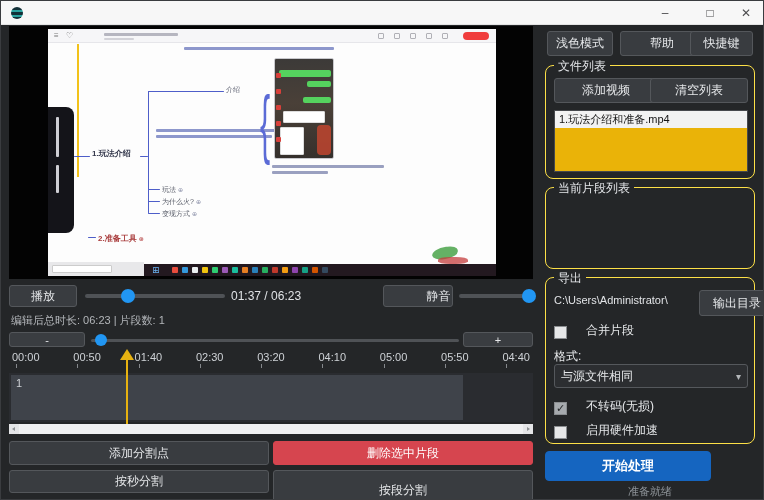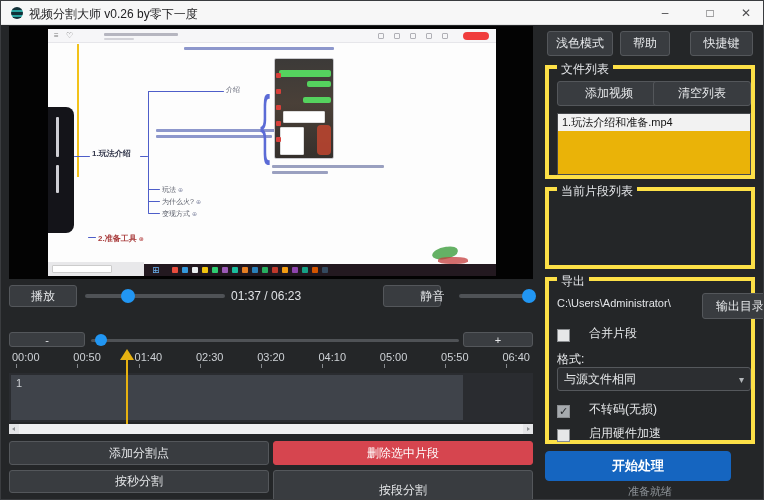--- a/index.html
+++ b/index.html
@@ -49,32 +49,32 @@
   .tb-win{position:absolute;left:8px;top:1px;font-size:9px;color:#6cb4f0;}
   .wm-green{left:384px;top:218px;width:26px;height:12px;background:#3f9e3f;border-radius:60% 40% 55% 45%;opacity:.8;transform:rotate(-8deg);}
   .wm-red{left:390px;top:228px;width:30px;height:7px;background:#c43c3c;border-radius:40%;opacity:.75;}
 
   
   .dbtn{background:#393c40;border:1px solid #54575b;border-radius:3px;color:#e6e8ea;
     font-size:12px;display:flex;align-items:center;justify-content:center;cursor:default;white-space:nowrap;}
   .slider{cursor:default;}
   .slider .track{position:absolute;left:0;right:0;height:4px;background:#4f5256;border-radius:2px;top:50%;margin-top:-2px;}
   .slider .handle{position:absolute;width:14px;height:14px;border-radius:50%;background:#2196f3;top:50%;margin-top:-7px;}
-  .legendbox{border:4px solid #fde047;border-radius:0;}
+  .legendbox{border:1px solid #fde047;border-radius:8px;}
   .legend{position:absolute;top:-8px;left:8px;background:#242628;padding:0 4px;font-size:12px;color:#e4e6e9;white-space:nowrap;}
   .cb{width:13px;height:13px;border:1px solid #8a8d90;background:#e6e7e8;display:inline-flex;align-items:center;justify-content:center;
     font-size:11px;color:#26282b;flex:0 0 auto;}
   .cb.checked{background:#a6aaae;}
   .cbrow{display:flex;align-items:flex-end;gap:19px;font-size:12px;color:#e6e8ea;}
 
   
   .play{left:8px;top:284px;width:68px;height:22px;}
   .seek{left:84px;top:284px;width:140px;height:22px;}
   .time{left:230px;top:288px;font-size:12px;color:#e0e3e6;white-space:nowrap;}
-  .mute{left:382px;top:284px;width:58px;height:22px;padding-left:41px;}
+  .mute{left:382px;top:284px;width:70px;height:22px;padding-left:41px;}
   .vol{left:458px;top:284px;width:72px;height:22px;}
   .editinfo{left:10px;top:312px;font-size:11px;color:#b3b6ba;white-space:nowrap;}
 
   
   .zminus{left:8px;top:331px;width:76px;height:15px;font-size:11px;background:#3a3d41;}
   .zslider{left:90px;top:331px;width:368px;height:15px;}
   .zslider .track{height:3px;margin-top:-1px;}
   .zslider .handle{width:12px;height:12px;margin-top:-6px;}
   .zplus{left:462px;top:331px;width:70px;height:15px;font-size:11px;background:#3a3d41;}
 
@@ -94,52 +94,51 @@
   .hs-right::after{left:4px;border-left:3px solid #8e9194;}
 
   
   .b-add{left:8px;top:440px;width:260px;height:24px;}
   .b-del{left:272px;top:440px;width:260px;height:24px;background:#d6454f;border-color:#d6454f;color:#fff;}
   .b-sec{left:8px;top:469px;width:260px;height:23px;}
   .b-seg{left:272px;top:469px;width:260px;height:40px;}
 
   
   .b-light{left:546px;top:30px;width:66px;height:25px;}
-  .b-help{left:619px;top:30px;width:50px;height:25px;}
+  .b-help{left:619px;top:30px;width:84px;height:25px;}
   .b-keys{left:689px;top:30px;width:63px;height:25px;}
   .g-files{left:544px;top:64px;width:210px;height:114px;}
   .b-addvid{left:8px;top:12px;width:104px;height:25px;}
   .b-clear{left:104px;top:12px;width:98px;height:25px;}
   .filelist{left:8px;top:44px;width:194px;height:62px;background:#eab308;border:1px solid #47494d;overflow:hidden;}
   .fileitem{width:100%;height:17px;background:#f2f2f2;color:#141414;font-size:11px;line-height:17px;padding:0 4px;white-space:nowrap;overflow:hidden;}
   .g-segs{left:544px;top:186px;width:210px;height:82px;}
   .seglist{left:8px;top:14px;width:194px;height:60px;background:#2b2d30;border:1px solid #47494d;}
   .segitem{font-size:11px;color:#e9ebed;padding:2px 4px;white-space:nowrap;overflow:hidden;}
   .g-export{left:544px;top:276px;width:210px;height:167px;}
   .path{left:8px;top:16px;width:114px;font-size:11px;color:#e2e4e7;white-space:nowrap;overflow:hidden;}
   .b-outdir{left:126px;top:12px;width:76px;height:26px;margin-left:27px;}
   .cb-merge{left:8px;top:44px;}
   .fmtlabel{left:8px;top:70px;font-size:12px;color:#e6e8ea;}
   .dropdown{left:8px;top:86px;width:194px;height:24px;background:#2c2e31;border:1px solid #55585c;border-radius:3px;
     display:flex;align-items:center;font-size:12px;color:#e6e8ea;padding:0 6px;cursor:default;}
   .dropdown .chev{margin-left:auto;color:#b4b7ba;font-size:10px;}
   .cb-nt{left:8px;top:120px;}
   .cb-hw{left:8px;top:144px;}
-  .b-start{left:544px;top:450px;width:186px;height:30px;background:#1565c0;border:1px solid #1565c0;border-radius:4px;
+  .b-start{left:544px;top:450px;width:166px;height:30px;background:#1565c0;border:1px solid #1565c0;border-radius:4px;
     color:#fff;font-size:13px;font-weight:bold;display:flex;align-items:center;justify-content:center;cursor:default;}
   .status{left:544px;top:483px;width:210px;text-align:center;font-size:11px;color:#8e9398;}
 </style>
 </head>
 <body>
 
 <div id="app">
 
   <div class="abs titlebar">
     <div class="abs appicon"></div>
-    <div class="abs apptitle">视频分割大师 v0.26 by零下一度</div>
     <div class="abs winbtn" style="left:645px">–</div>
     <div class="abs winbtn" style="left:690px">□</div>
     <div class="abs winbtn" style="left:726px">✕</div>
   </div>
 
   <div class="abs videoarea">
     <div class="abs vframe">
 
       <div class="abs vtoolbar">
         <span class="abs vt-ic" style="left:6px">≡</span>
@@ -230,38 +229,39 @@
     <div class="track"></div>
     <div class="handle" style="left:26%"></div>
   </div>
   <div class="abs time">01:37 / 06:23</div>
   <div class="abs dbtn mute">静音</div>
   <div class="abs slider vol">
     <div class="track"></div>
     <div class="handle" style="left:88%"></div>
   </div>
 
+  <div class="abs editinfo">编辑后总时长: 06:23 | 片段数: 1</div>
 
   <div class="abs dbtn zminus">-</div>
   <div class="abs slider zslider">
     <div class="track"></div>
     <div class="handle" style="left:1%"></div>
   </div>
   <div class="abs dbtn zplus">+</div>
 
   <div class="abs ruler">
     <span class="tick">00:00</span>
     <span class="tick">00:50</span>
     <span class="tick">01:40</span>
     <span class="tick">02:30</span>
     <span class="tick">03:20</span>
     <span class="tick">04:10</span>
     <span class="tick">05:00</span>
     <span class="tick">05:50</span>
-    <span class="tick">06:40</span>
+    <span class="tick">04:40</span>
   </div>
 
   <div class="abs segwrap">
     <div class="abs segblock">
       <div class="abs seglabel">1</div>
     </div>
   </div>
   <div class="abs ph-line"></div>
   <div class="abs ph-head"></div>
   <div class="abs hscroll">

